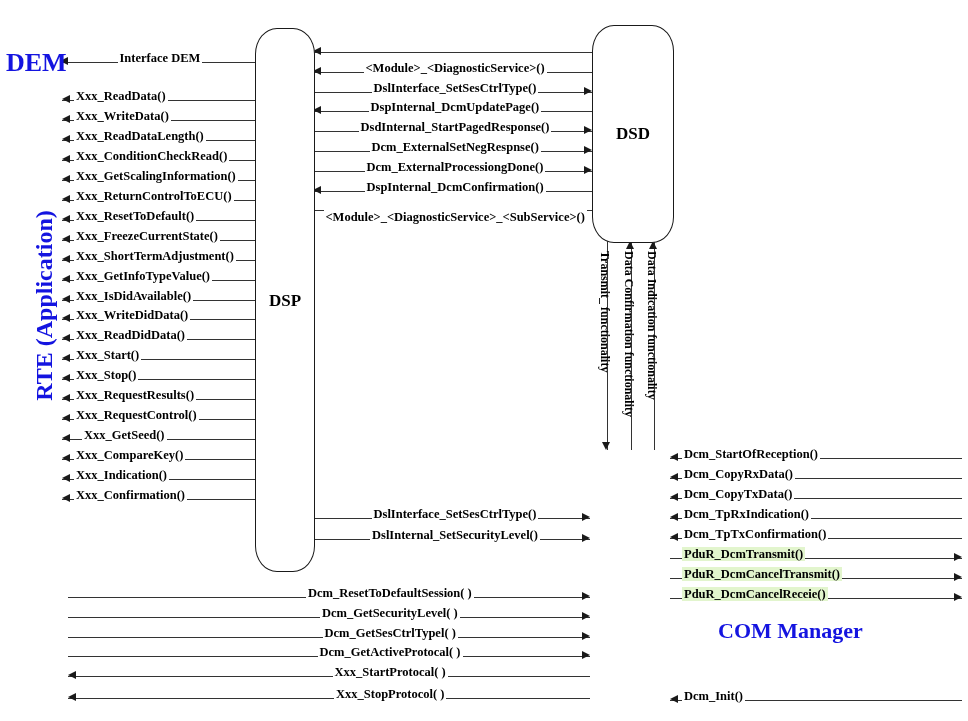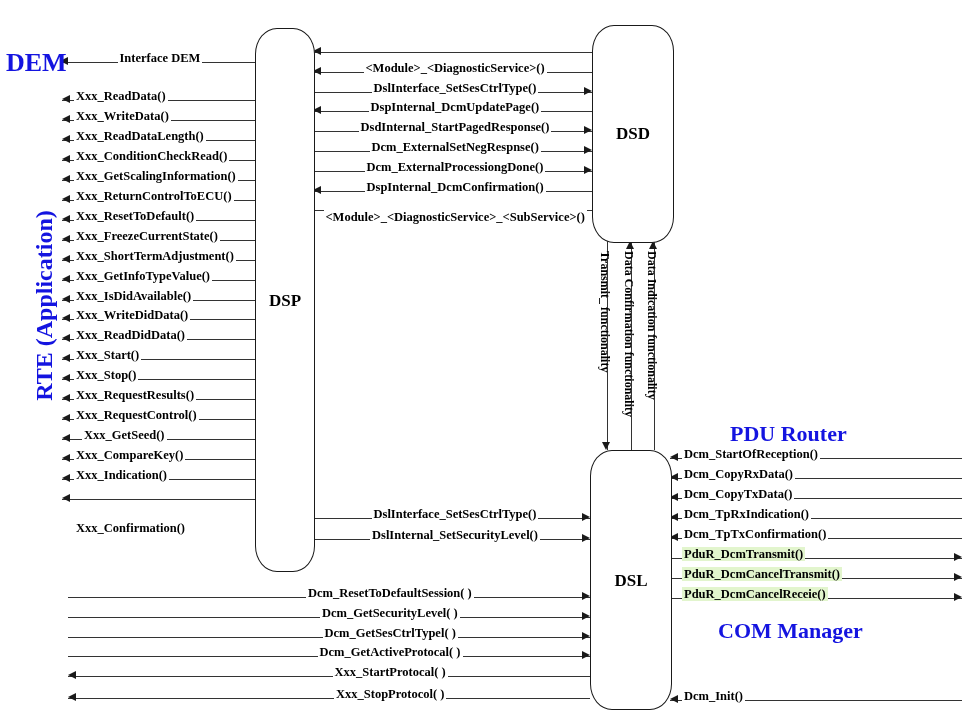--- a/index.html
+++ b/index.html
@@ -56,27 +56,23 @@
 <div class="stage">
 
   <div class="box" id="box-dsp" style="left:255px;top:28px;width:58px;height:542px;">
     <div class="box-label" style="top:262px;">DSP</div>
   </div>
 
   <div class="box" id="box-dsd" style="left:592px;top:25px;width:80px;height:216px;">
     <div class="box-label" style="top:98px;">DSD</div>
   </div>
 
-  <div class="box" id="box-dsl" style="left:590px;top:450px;width:80px;height:258px;">
-    <div class="box-label" style="top:120px;">DSL</div>
-  </div>
 
   <div class="blue-title" id="dem-title">DEM</div>
   <div class="blue-title" id="rte-title">RTE (Application)</div>
-  <div class="blue-title" id="pdur-title">PDU Router</div>
   <div class="blue-title" id="com-title">COM Manager</div>
 
   <div id="arrows">
       <div class="row" style="left: 60px; top: 56px; width: 195px;">
         <div class="line" style="left: 0px; width: 195px;"></div>
         <div class="ah ah-l" style="left: 0px;"></div>
         <span class="cap" style="left: 57.5px;">Interface DEM</span>
       </div>
       <div class="row" style="left: 62px; top: 94px; width: 193px;">
         <div class="line" style="left: 0px; width: 193px;"></div>
@@ -174,21 +170,21 @@
         <span class="cap" style="left: 12px;">Xxx_CompareKey()</span>
       </div>
       <div class="row" style="left: 62px; top: 473px; width: 193px;">
         <div class="line" style="left: 0px; width: 193px;"></div>
         <div class="ah ah-l" style="left: 0px;"></div>
         <span class="cap" style="left: 12px;">Xxx_Indication()</span>
       </div>
       <div class="row" style="left: 62px; top: 493px; width: 193px;">
         <div class="line" style="left: 0px; width: 193px;"></div>
         <div class="ah ah-l" style="left: 0px;"></div>
-        <span class="cap" style="left: 12px; margin-top: 33px;">Xxx_Confirmation()</span>
+        <span class="cap" style="left: 12px;">Xxx_Confirmation()</span>
       </div>
       <div class="row" style="left: 313px; top: 46px; width: 279px;">
         <div class="line" style="left: 0px; width: 279px;"></div>
         <div class="ah ah-l" style="left: 0px;"></div>
       </div>
       <div class="row" style="left: 313px; top: 66px; width: 279px;">
         <div class="line" style="left: 0px; width: 279px;"></div>
         <div class="ah ah-l" style="left: 0px;"></div>
         <span class="cap" style="left: 50.5px;">&lt;Module&gt;_&lt;DiagnosticService&gt;()</span>
       </div>

